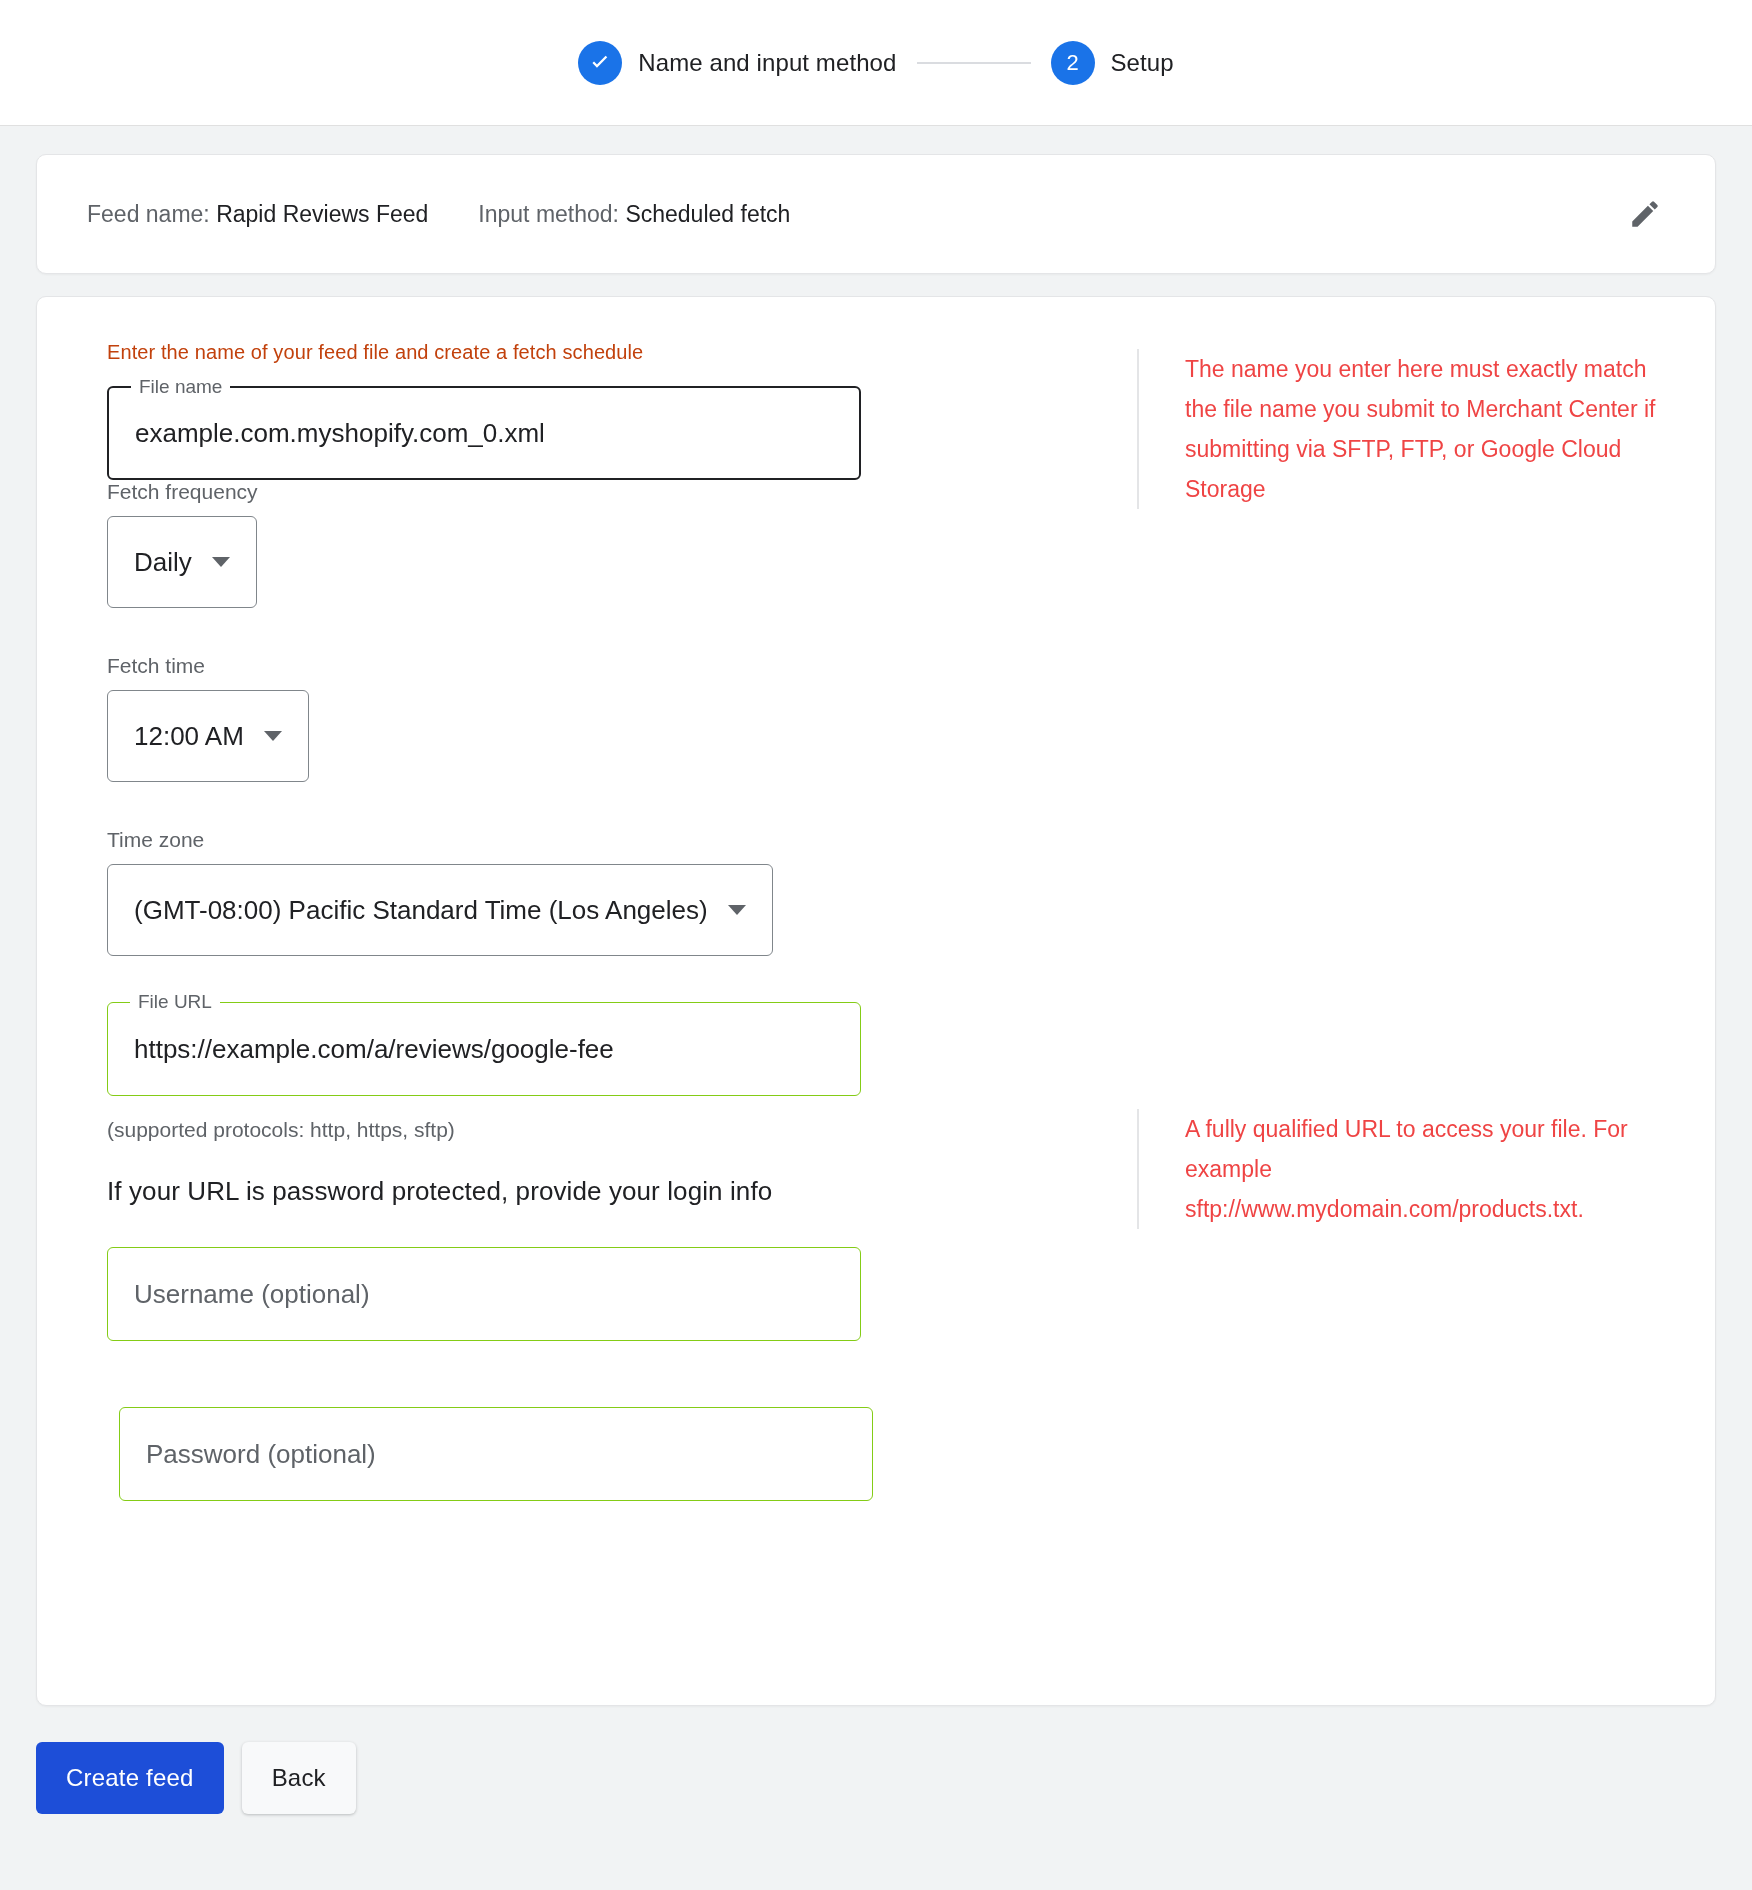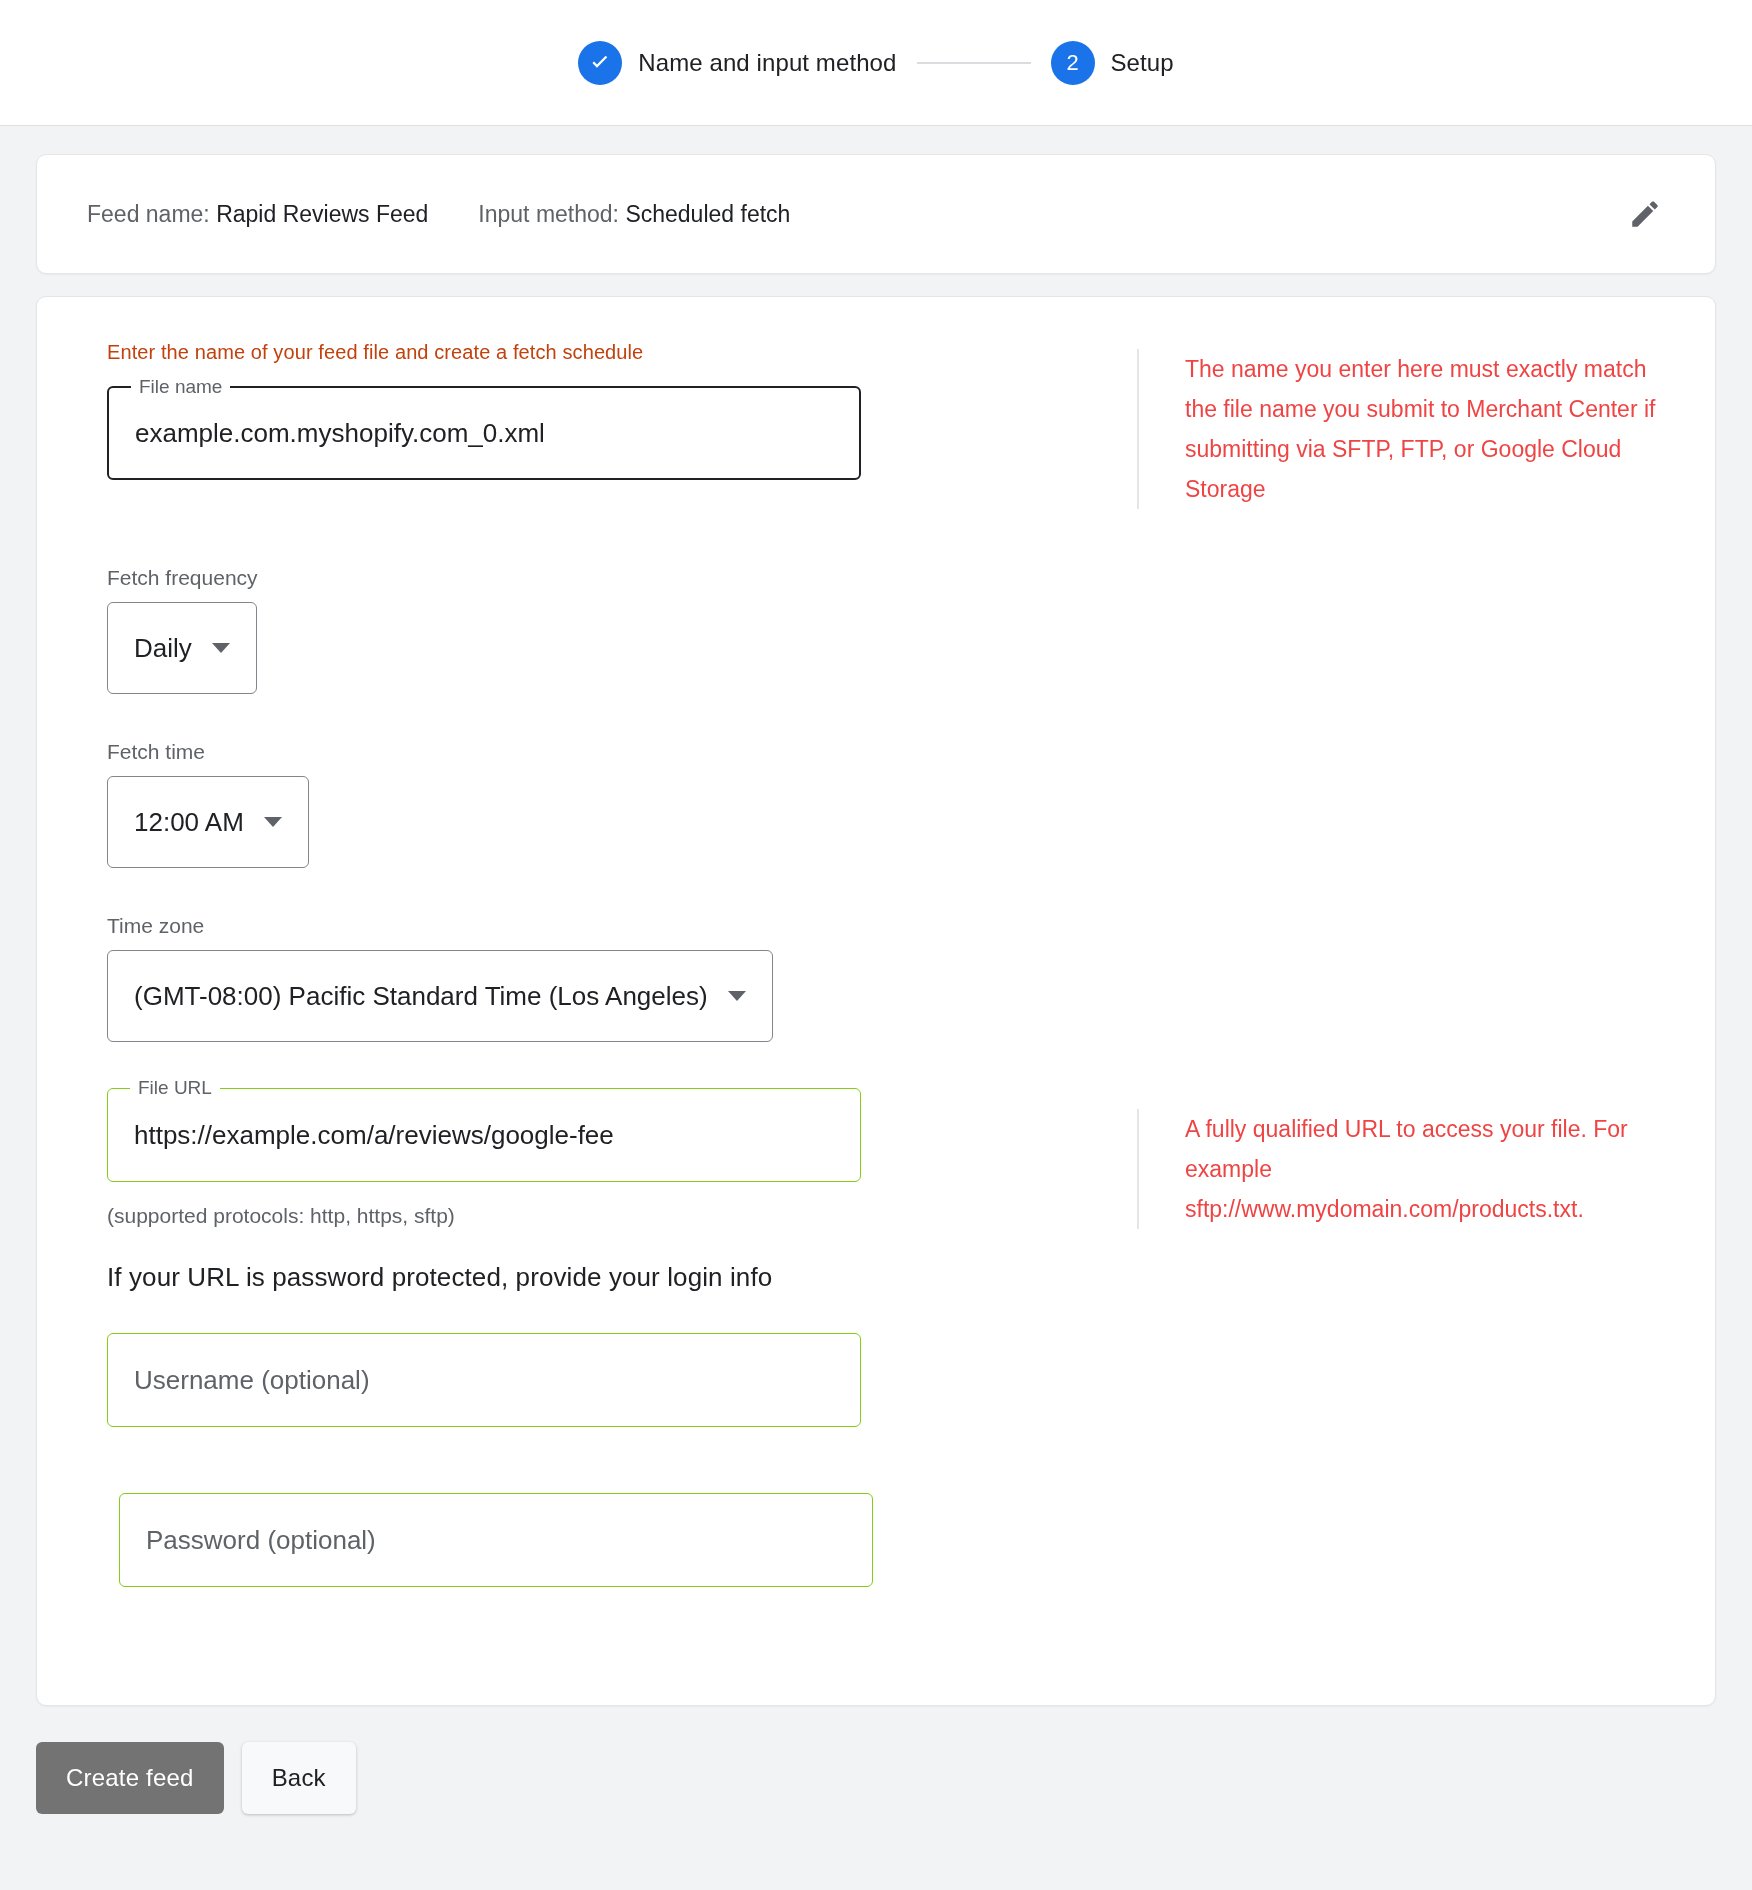--- a/index.html
+++ b/index.html
@@ -235,21 +235,21 @@
     height: 72px;
     padding: 0 30px;
     cursor: pointer;
     border: 0;
     display: inline-flex;
     align-items: center;
     justify-content: center;
     letter-spacing: .2px;
   }
   .btn-primary {
-    background: #737373;
+    background: #1d4ed8;
     color: #ffffff;
   }
   .btn-secondary {
     background: #f8f9fa;
     color: #202124;
     box-shadow: 0 1px 3px rgba(60,64,67,.3);
   }
 </style>
 </head>
 <body>
@@ -307,21 +307,21 @@
 
       <div class="form-left">
 
         <h2 class="section-title">Enter the name of your feed file and create a fetch schedule</h2>
 
         <div class="tf">
           <span class="tf-label">File name</span>
           <input type="text" value="example.com.myshopify.com_0.xml" style="">
         </div>
 
-        <div class="field-block" style="margin-top:86px;">
+        <div class="field-block" style="">
           <div class="sel-label">Fetch frequency</div>
           <div class="select">
             <span>Daily</span>
             <span class="caret"></span>
           </div>
         </div>
 
         <div class="field-block" style="margin-top:46px;">
           <div class="sel-label">Fetch time</div>
           <div class="select">

